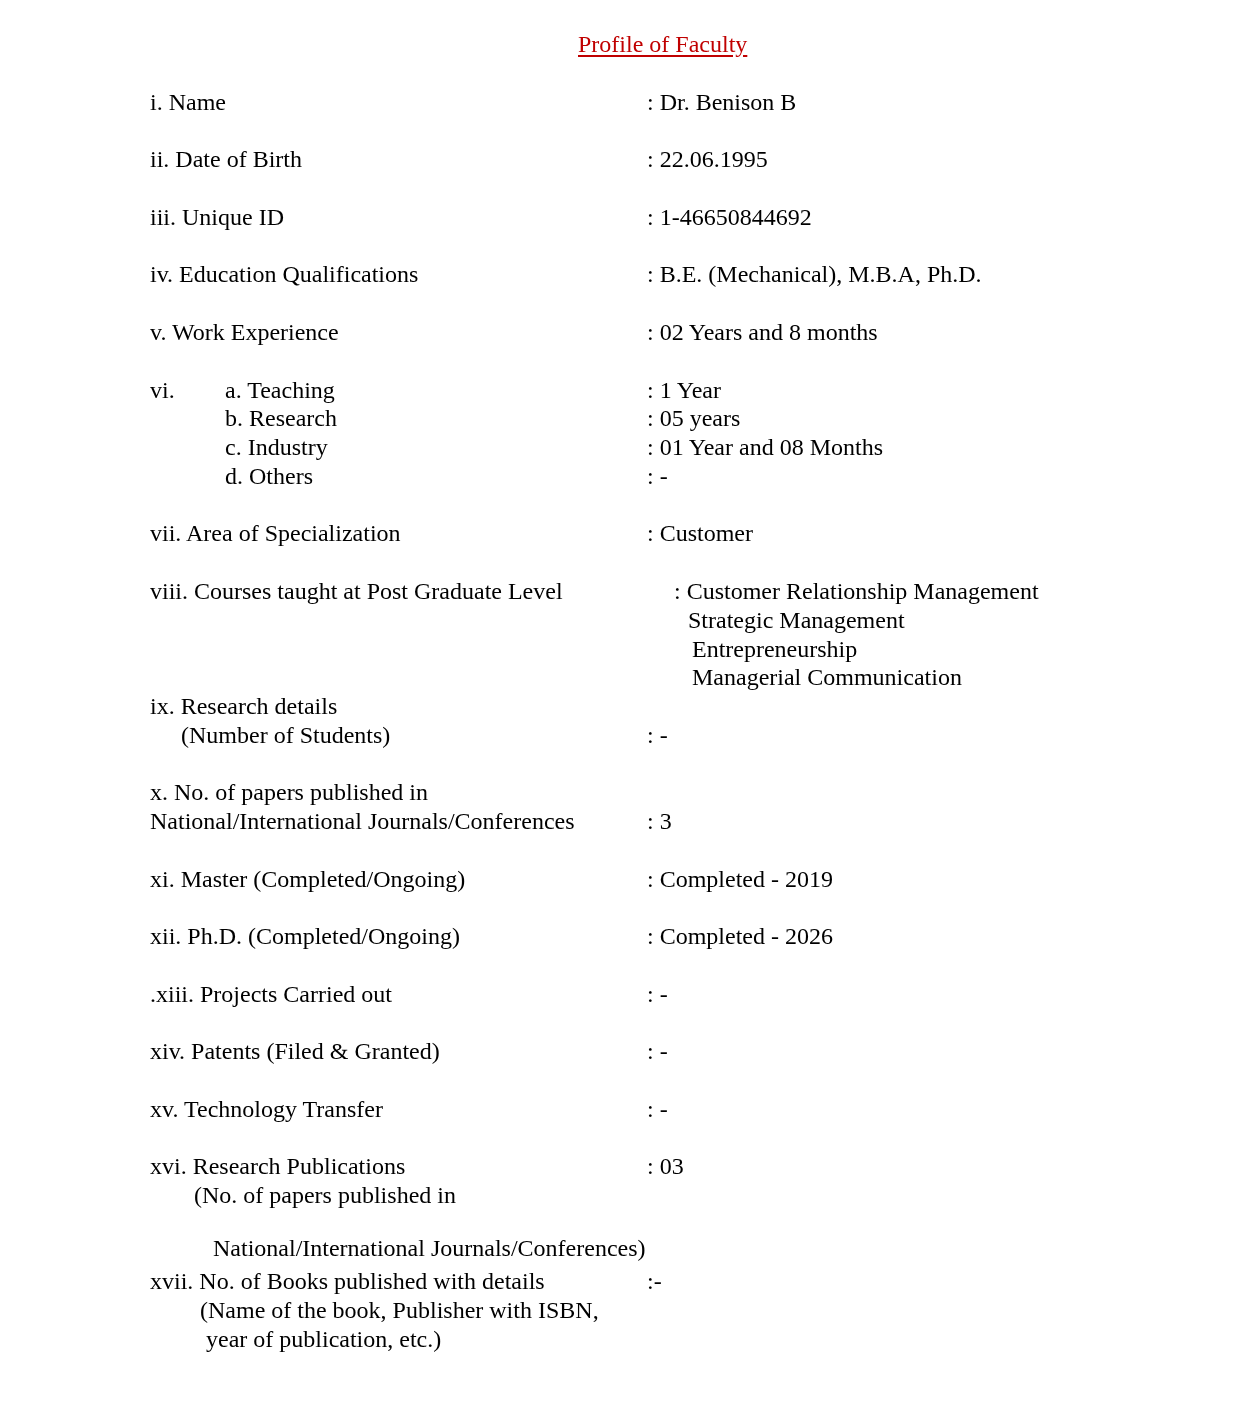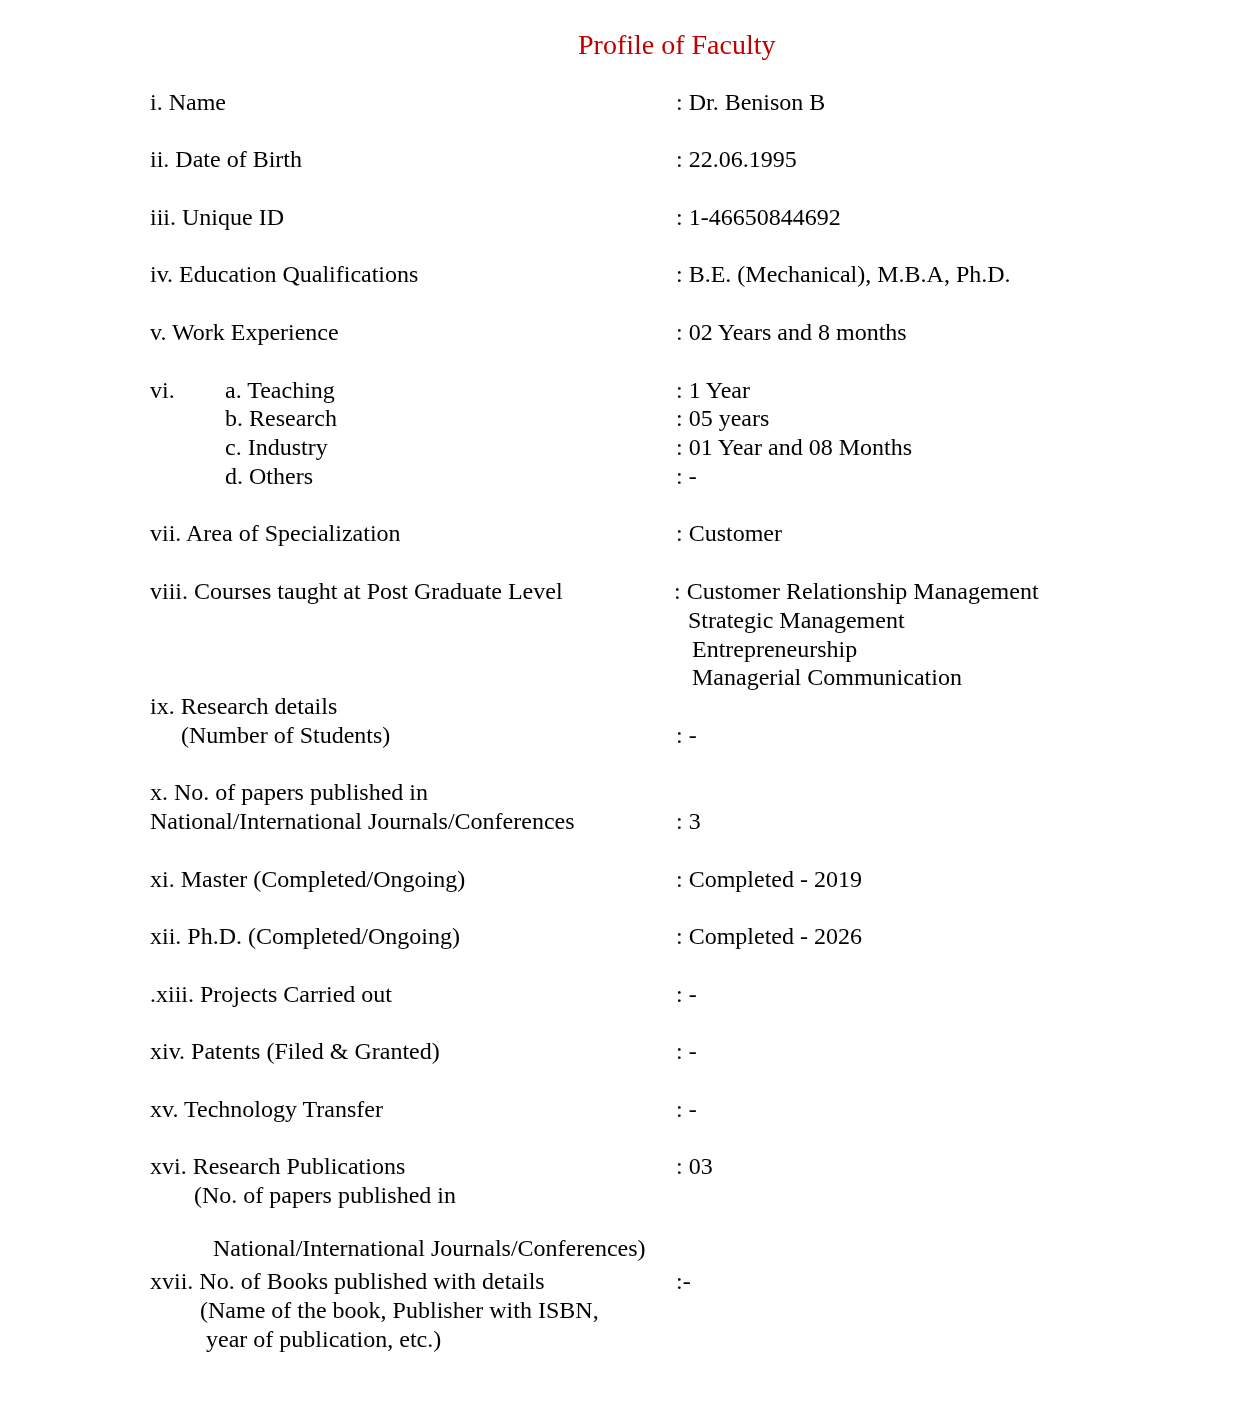--- a/index.html
+++ b/index.html
@@ -1,22 +1,22 @@
 <!DOCTYPE html>
 <html><head>
 <meta charset="utf-8">
 <style>
   html, body { margin: 0; padding: 0; background: #ffffff; }
   body { width: 1241px; height: 1421px; position: relative; overflow: hidden;
          font-family: "Liberation Serif", "DejaVu Serif", serif; color: #000; }
   .t { position: absolute; font-size: 24px; line-height: 29px; white-space: pre; }
-  .title { position: absolute; left: 578px; top: 30px; font-size: 28px; line-height: 29px;
-           color: #c00000; text-underline-offset: 3px; white-space: pre; }
+  .title { position: absolute; left: 578px; top: 30px; font-size: 24px; line-height: 29px;
+           color: #c00000; text-decoration: underline; text-underline-offset: 3px; white-space: pre; }
   .lbl { left: 150px; }
-  .val { left: 676px; }
+  .val { left: 647px; }
 </style>
 </head>
 <body>
 
 <div class="title">Profile of Faculty</div>
 
 <div class="t lbl" style="top:88px">i. Name</div>
 <div class="t val" style="top:88px">: Dr. Benison B</div>
 
 <div class="t lbl" style="top:145px">ii. Date of Birth</div>

